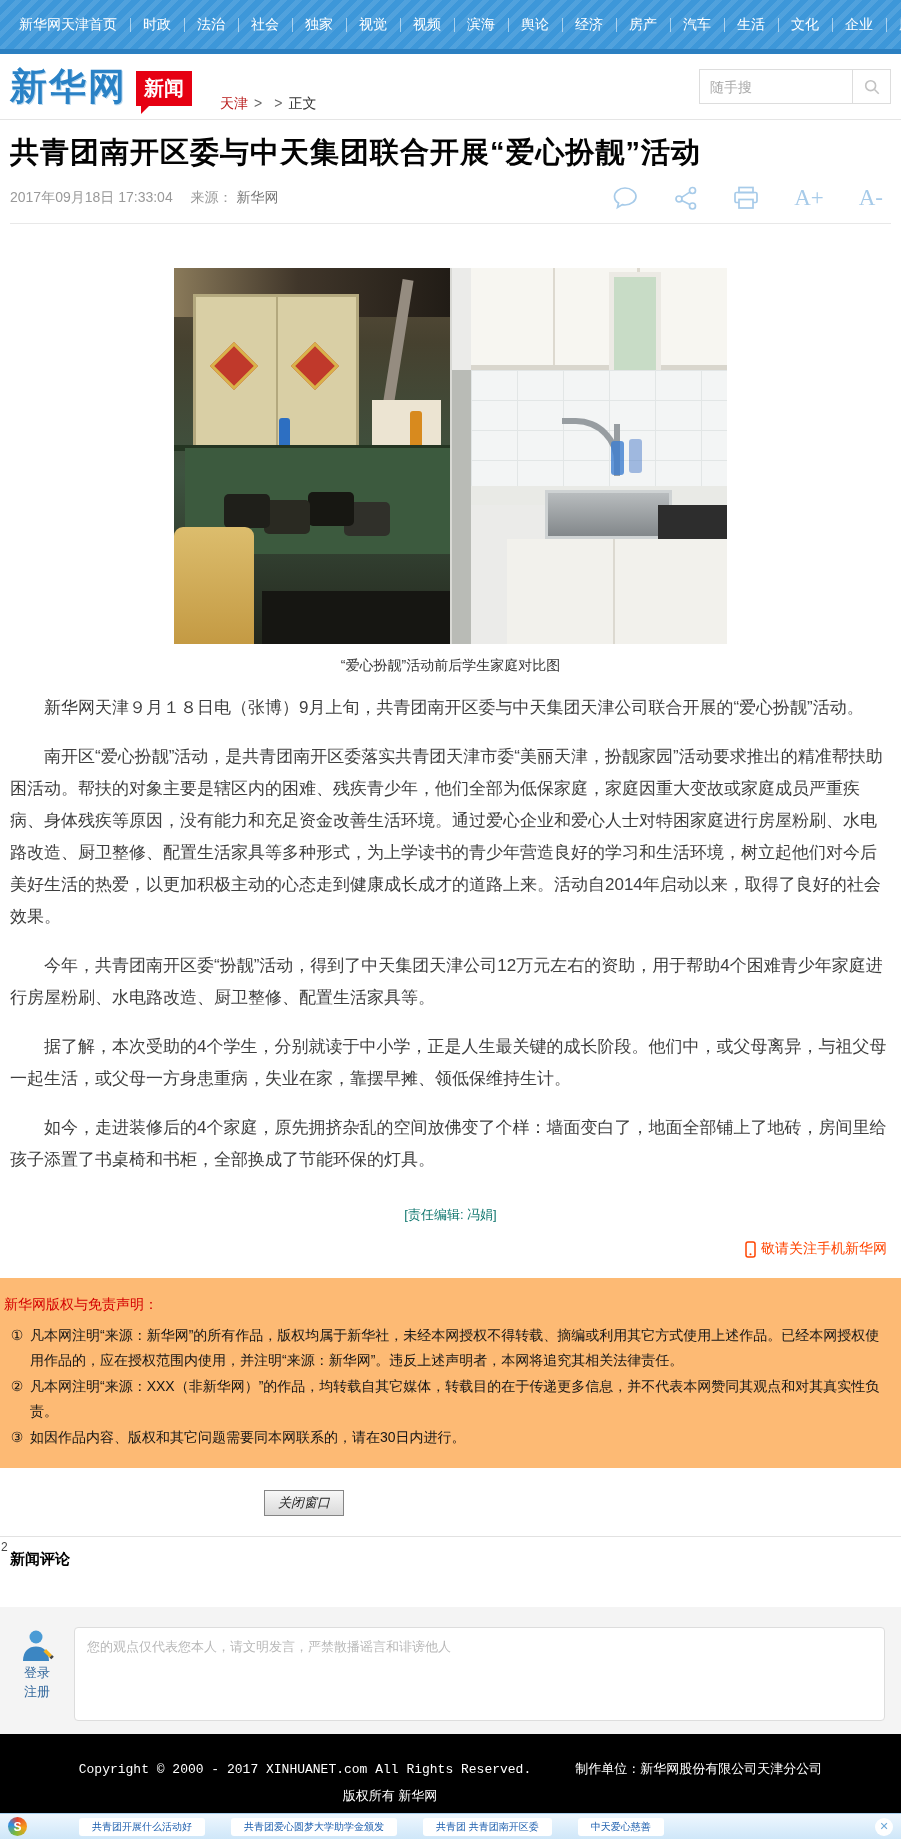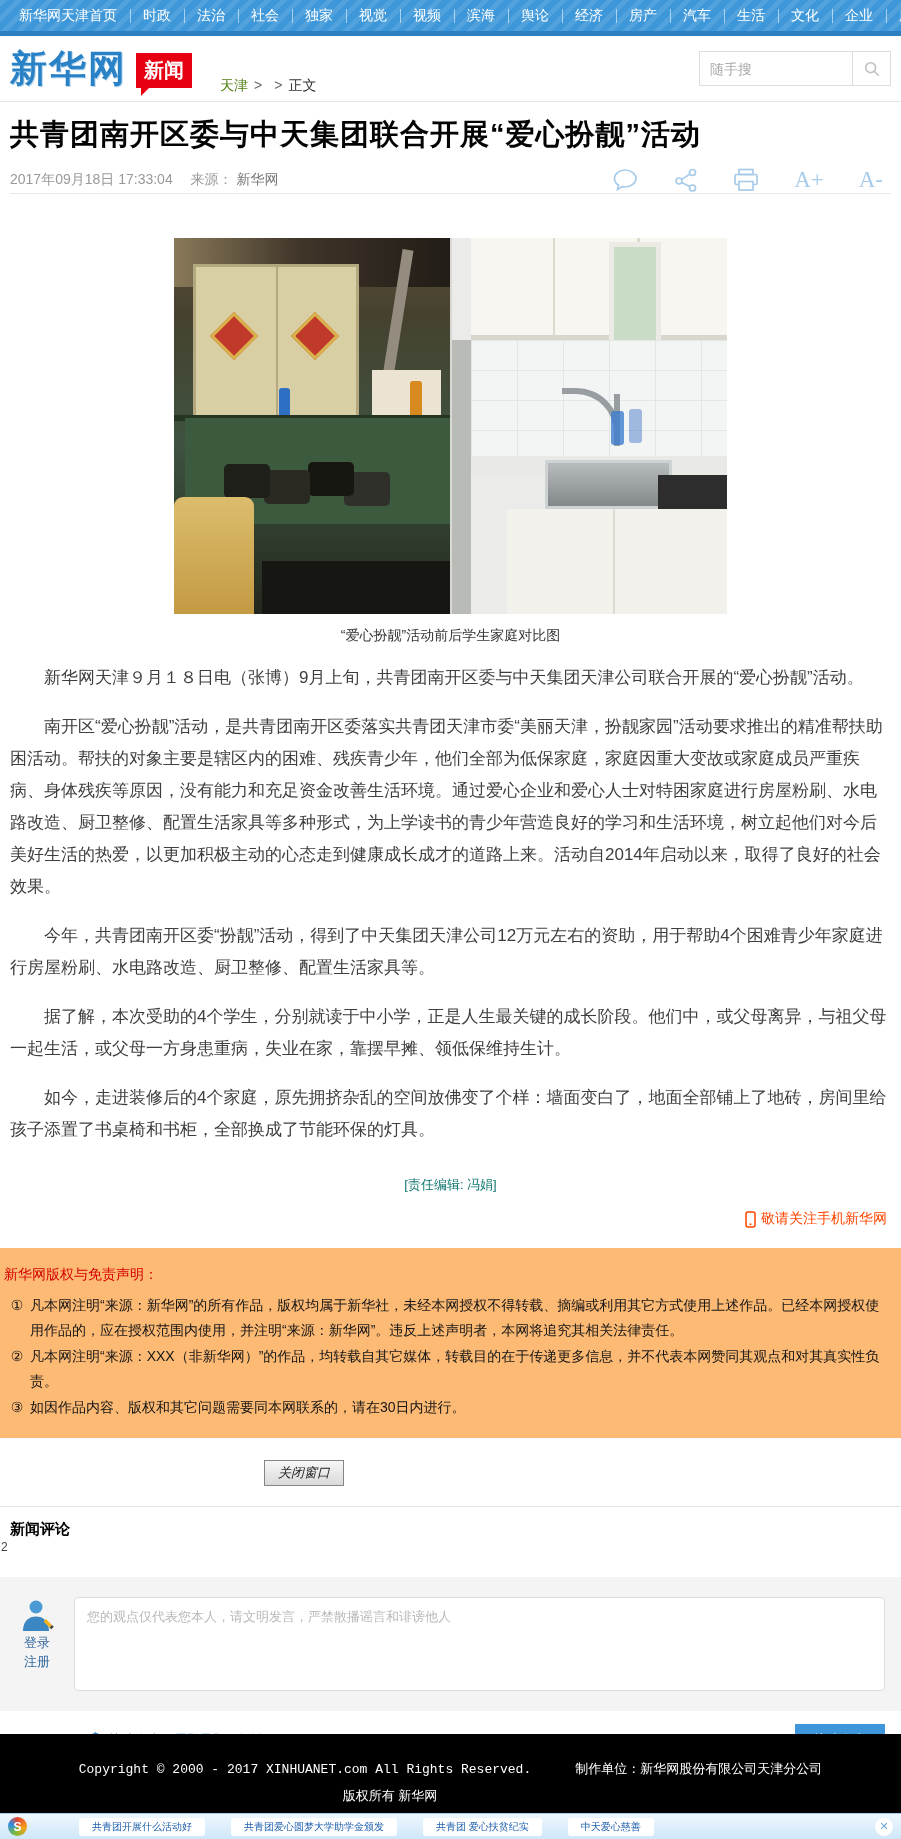--- a/index.html
+++ b/index.html
@@ -1,39 +1,39 @@
 <!DOCTYPE html>
 <html><head>
 <meta charset="utf-8">
 <style>
   * { margin:0; padding:0; box-sizing:border-box; }
   body { font-family:"Liberation Sans",sans-serif; background:#fff; }
   .page { position:relative; width:901px; height:1839px; background:#fff; overflow:hidden; margin:0 auto; }
 
   
-  .topnav { height:36px; background:#3d97d9 repeating-linear-gradient(135deg, rgba(255,255,255,.10) 0 5px, rgba(255,255,255,0) 5px 11px); border-bottom:5px solid #2b80c2; display:flex; align-items:center; padding:0 6px; }
+  .topnav { height:54px; background:#3d97d9 repeating-linear-gradient(135deg, rgba(255,255,255,.10) 0 5px, rgba(255,255,255,0) 5px 11px); border-bottom:5px solid #2b80c2; display:flex; align-items:center; padding:0 6px; }
   .topnav-link { color:#fff; font-size:14px; text-decoration:none; padding:0 13px; position:relative; white-space:nowrap; }
   .topnav-link + .topnav-link::before { content:""; position:absolute; left:0; top:2px; bottom:2px; width:1px; background:rgba(255,255,255,.55); }
 
   
   .header { height:66px; display:flex; align-items:center; padding:0 10px; border-bottom:1px solid #e5e5e5; background:#fff; }
   .logo-text { font-size:37px; font-weight:bold; color:#2a82c6; letter-spacing:2px; text-shadow:1px 1px 0 #b9d8ee; }
   .logo-badge { background:#e60012; color:#fff; font-size:20px; font-weight:bold; padding:4px 8px; margin-left:9px; position:relative; top:2px; }
   .logo-badge::after { content:""; position:absolute; left:5px; bottom:-8px; border:5px solid transparent; border-top-color:#e60012; border-left-color:#e60012; }
   .breadcrumb { margin-left:28px; align-self:flex-end; padding-bottom:6px; font-size:14px; color:#333; }
-  .breadcrumb a { color:#4d7c0f; text-decoration:none; }
+  .breadcrumb a { color:#b91c1c; text-decoration:none; }
   .breadcrumb .sep { color:#666; padding:0 6px; }
   .searchbox { margin-left:auto; display:flex; border:1px solid #ddd; height:35px; width:192px; background:#fff; }
   .searchbox input { flex:1; border:0; outline:none; padding:0 10px; font-size:14px; color:#0f766e; min-width:0; }
   .searchbox input::placeholder { color:#aaa; }
   .search-btn { width:38px; border:0; border-left:1px solid #ddd; background:#fff; cursor:pointer; display:flex; align-items:center; justify-content:center; }
 
   main { padding:0 10px; }
   .article-title { font-size:29px; font-weight:bold; color:#030303; margin:13px 0 12px; letter-spacing:1px; }
-  .meta-row { display:flex; align-items:center; justify-content:space-between; border-bottom:1px solid #e8e8e8;text-align:center; }
+  .meta-row { display:flex; align-items:center; justify-content:space-between; padding-bottom:12px; border-bottom:1px solid #e8e8e8;text-align:center; }
   .meta-left { font-size:14px; color:#999; }
   .meta-left .src { margin-left:14px; }
   .meta-left .srcname { color:#777; margin-left:4px; }
   .meta-tools { display:flex; align-items:center; gap:35px; padding-right:8px; color:#a7cbe9; }
   .tool-icon { cursor:pointer; display:flex; }
   .font-btn { font-size:23px; color:#a7cbe9; cursor:pointer; font-family:"Liberation Serif",serif; }
 
   
   figure { margin:44px 0 0; text-align:center; }
   .photo { width:553px; height:376px; margin:0 auto; display:flex; }
@@ -310,19 +310,19 @@
   </footer>
 
   <div class="stray-2">2</div>
 
   <div class="bottombar">
     <span class="sogou-logo">S</span>
     <div class="bb-links">
 
     <a class="bb-link" href="#">共青团开展什么活动好</a>
         <a class="bb-link" href="#">共青团爱心圆梦大学助学金颁发</a>
-        <a class="bb-link" href="#">共青团 爱心扶贫纪实</a>
+        <a class="bb-link" href="#">共青团 共青团南开区委</a>
         <a class="bb-link" href="#">中天爱心慈善</a>
       </div>
     <span class="bb-close">✕</span>
   </div>
 
 </div>
 
 </body></html>

